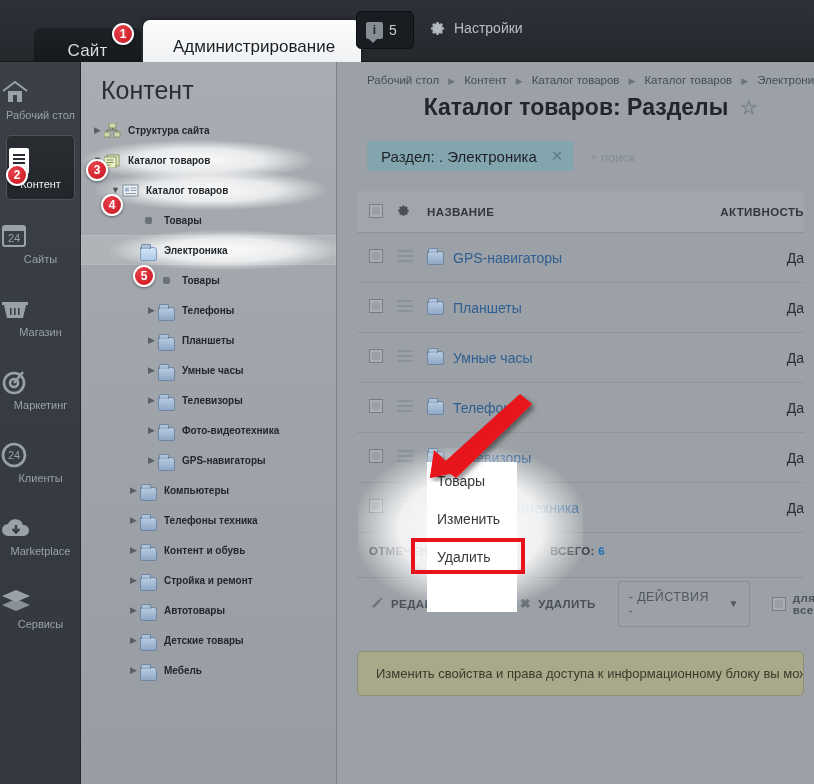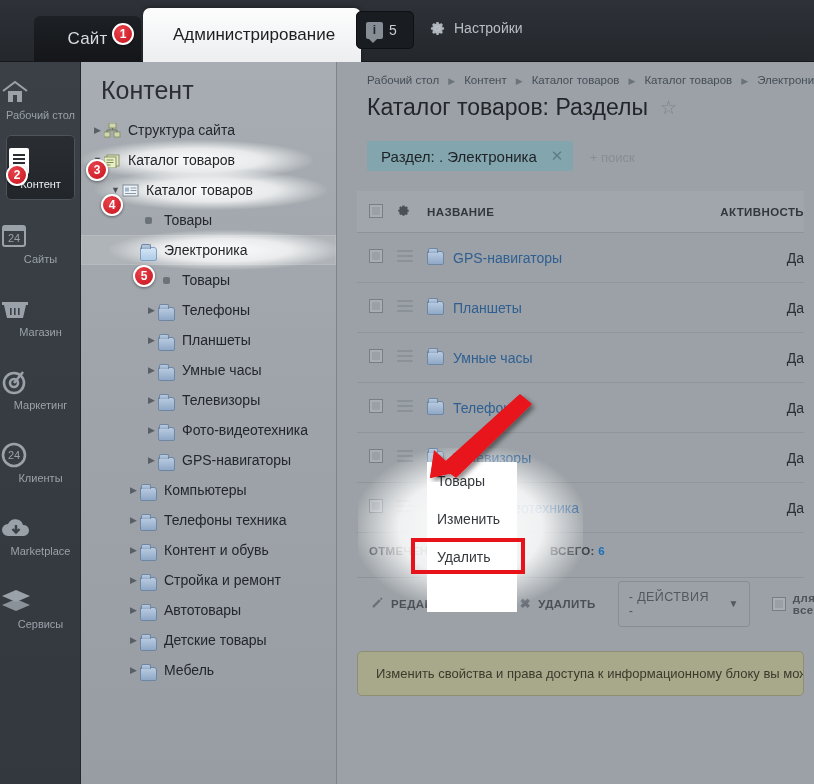--- a/index.html
+++ b/index.html
@@ -10,21 +10,21 @@
     background: #9aa0a6;
   }
   #app { position: relative; width: 814px; height: 784px; overflow: hidden; }
 
   
   .topbar {
     position: absolute; left: 0; top: 0; width: 814px; height: 62px;
     background: linear-gradient(#2e3238, #24272c);
     border-bottom: 1px solid #16181b;
   }
-  .tabs { position: absolute; left: 14px; top: 8px; display: flex; align-items: flex-end; padding-left: 20px; }
+  .tabs { position: absolute; left: 14px; top: 20px; display: flex; align-items: flex-end; padding-left: 20px; }
   .tab-site {
     width: 107px; height: 46px;
     background: linear-gradient(#1d2024, #141619);
     border-radius: 6px 6px 0 0;
     color: #d8dce0; font-size: 17px;
     display: flex; align-items: center; justify-content: center;
     letter-spacing: .2px;
   }
   .tab-admin {
     position: relative;
@@ -88,21 +88,21 @@
   }
   .tnode { display: flex; align-items: center; height: 30px; position: relative; }
   .tnode.sel { background: rgba(255,255,255,.14); box-shadow: inset 0 0 0 1px rgba(255,255,255,.10); }
   .tnode .arrow {
     width: 13px; flex: 0 0 13px; text-align: center;
     color: #585e64; font-size: 9px;
   }
   .tnode .arrow.open { color:#4a5056; }
   .tnode .spacer { flex: 0 0 13px; }
   .tn-ico { width: 17px; height: 15px; margin-right: 7px; flex: 0 0 17px; }
-  .tn-label { font-size: 14px; color: #23272b; white-space: nowrap; }
+  .tn-label { font-size: 10px; color: #23272b; white-space: nowrap; font-weight: bold; }
 
   .folder {
     width: 17px; height: 14px; position: relative; display:inline-block;
     background: linear-gradient(#b9cbe0,#8fa8c6);
     border: 1px solid #6d86a4; border-radius: 1px 3px 2px 2px;
   }
   .folder::before {
     content:""; position:absolute; left:0px; top:-4px; width:8px; height:4px;
     background: linear-gradient(#b9cbe0,#97aec9);
     border:1px solid #6d86a4; border-bottom:none; border-radius:2px 2px 0 0;
@@ -128,22 +128,22 @@
 
   
   .main {
     position: absolute; left: 337px; top: 62px; width: 477px; height: 722px;
     background: #9ba1a6; overflow: hidden;
   }
   .main-inner { position:absolute; left:10px; top:0; right:0; bottom:0; background:#9ba1a6; }
   .breadcrumb { padding: 12px 0 0 20px; font-size: 11.5px; color: #454d57; white-space: nowrap; }
   .breadcrumb .sep { color:#6b737c; margin: 0 9px; font-size:9px; }
   .page-title {
-    padding: 8px 0 0 20px; font-size: 23px; font-weight: normal; color: #22262a;
-    display:flex; align-items:center; gap:12px; white-space:nowrap;
+    padding: 8px 0 0 20px; font-size: 23px; font-weight: bold; color: #22262a;
+    display:flex; align-items:center; gap:12px; white-space:nowrap;justify-content:center;
   }
   .star { color:#7a8189; font-size:19px; }
 
   .filterbar { margin: 12px 10px 0 10px; background:#9ba1a6; padding: 8px 10px 10px 10px; }
   .chip {
     display:inline-flex; align-items:center; gap: 14px;
     background: #83a5ae; color:#1e2226; font-size: 15px;
     padding: 6px 10px 6px 14px; border-radius: 2px;
   }
   .chip .x { color:#5d7d86; font-size: 15px; }

